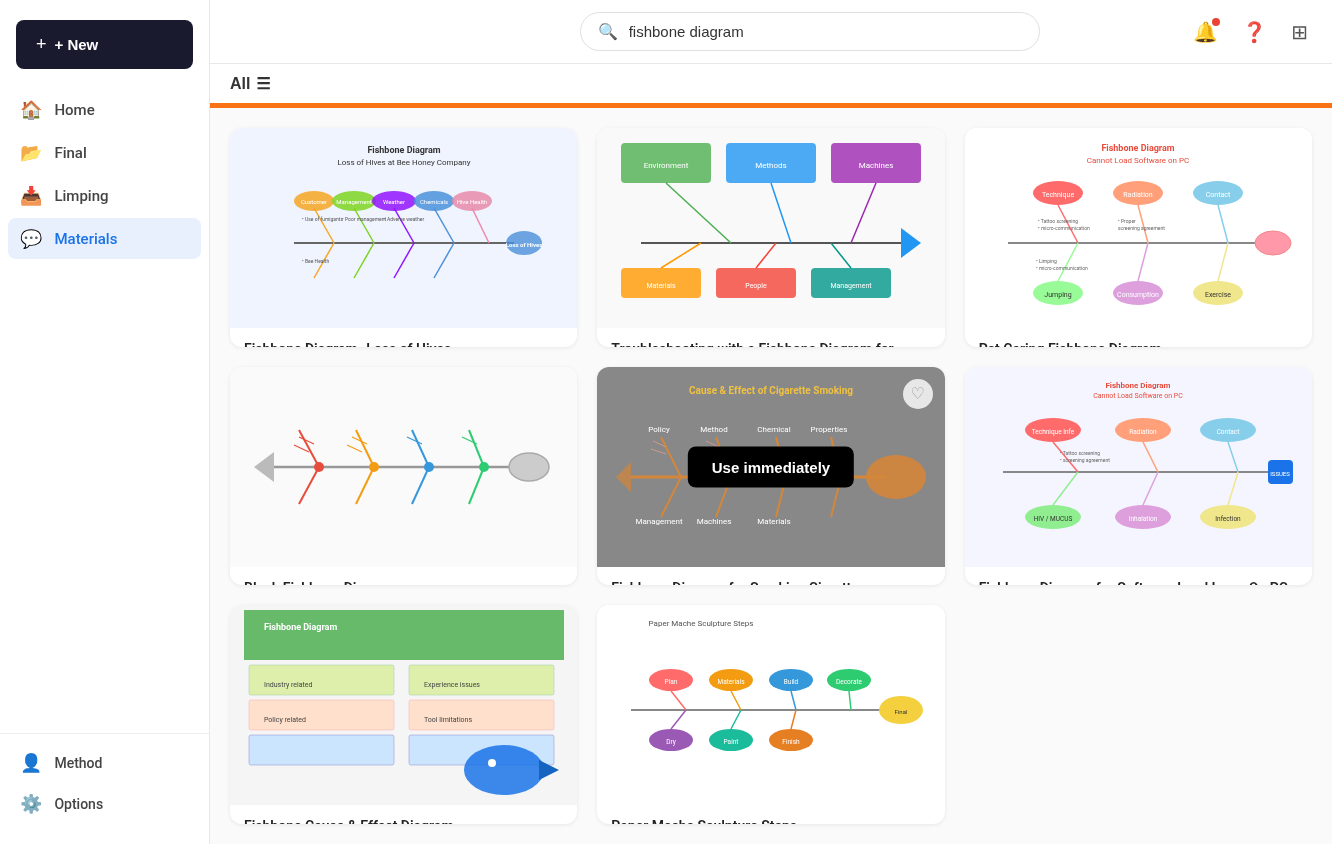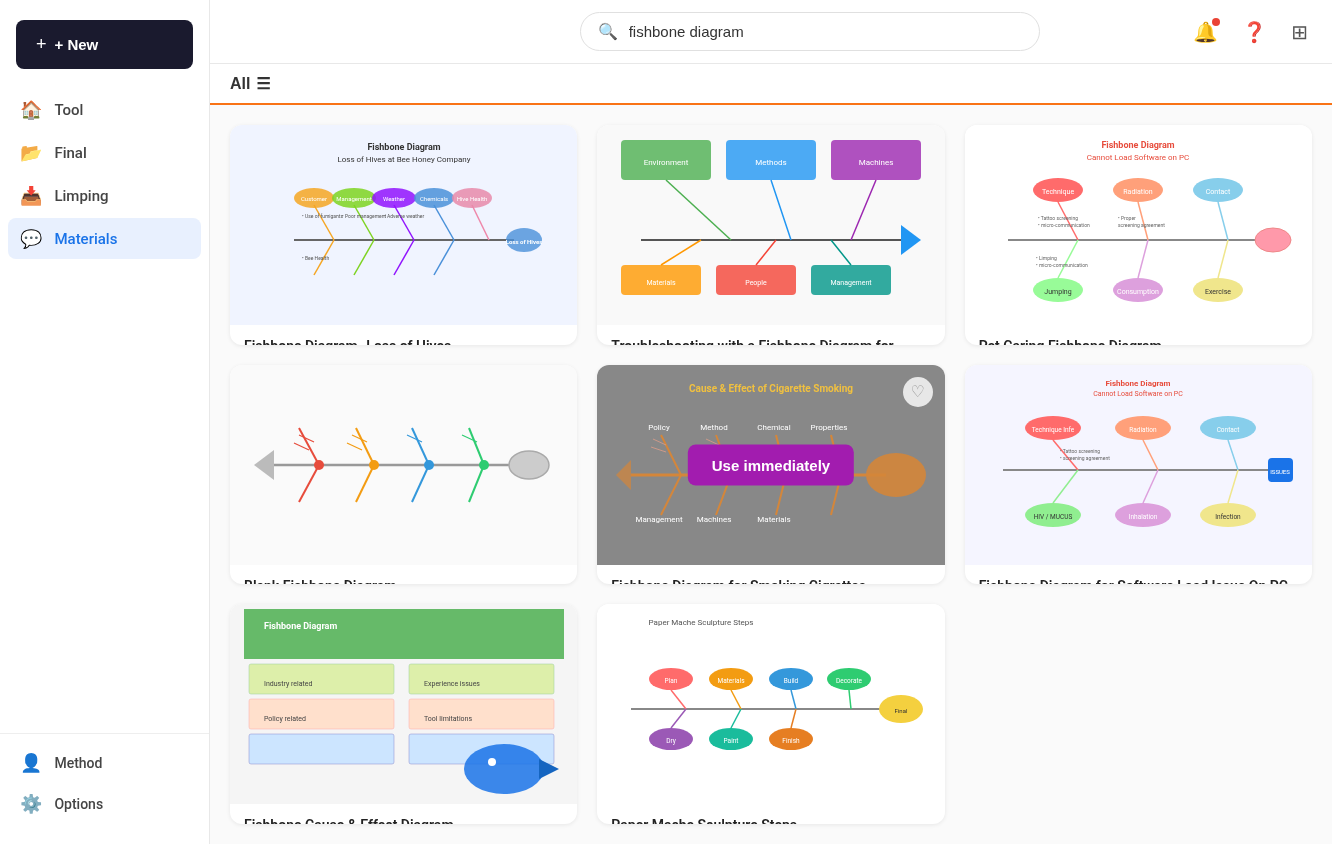--- a/index.html
+++ b/index.html
@@ -104,21 +104,21 @@
       height: 8px;
       background: #ea4335;
       border-radius: 50%;
     }
     .filter-bar {
       display: flex;
       align-items: center;
       gap: 8px;
       padding: 10px 20px;
       background: #fff;
-      border-bottom: 2px solid #f97316;
+      border-bottom: 5px solid #f97316;
     }
     .filter-all-btn {
       background: none;
       border: none;
       font-size: 16px;
       font-weight: 600;
       color: #333;
       cursor: pointer;
       display: flex;
       align-items: center;
@@ -159,21 +159,21 @@
     .card-info { padding: 12px 14px 14px; }
     .card-title { font-size: 14px; font-weight: 600; color: #222; margin-bottom: 8px; line-height: 1.3; }
     .card-stats { display: flex; align-items: center; gap: 12px; font-size: 12px; color: #777; }
 
     
     .use-immediately-btn {
       position: absolute;
       bottom: 50%;
       left: 50%;
       transform: translate(-50%, 50%);
-      background: #a21caf;
+      background: #000000;
       color: #fff;
       border: none;
       border-radius: 8px;
       padding: 12px 24px;
       font-size: 15px;
       font-weight: 600;
       cursor: pointer;
       white-space: nowrap;
       z-index: 10;
     }
@@ -206,21 +206,21 @@
 <nav class="sidebar">
   <button class="sidebar-new-btn">
     <span class="plus-icon">+</span>
     <span>+ New</span>
   </button>
 
   <div class="sidebar-nav">
 
     <div class="sidebar-item">
       <span class="nav-icon">🏠</span>
-      <span>Tool</span>
+      <span>Home</span>
     </div>
     <div class="sidebar-item">
       <span class="nav-icon">📂</span>
       <span>Final</span>
     </div>
     <div class="sidebar-item">
       <span class="nav-icon">📥</span>
       <span>Limping</span>
     </div>
     <div class="sidebar-item active">

